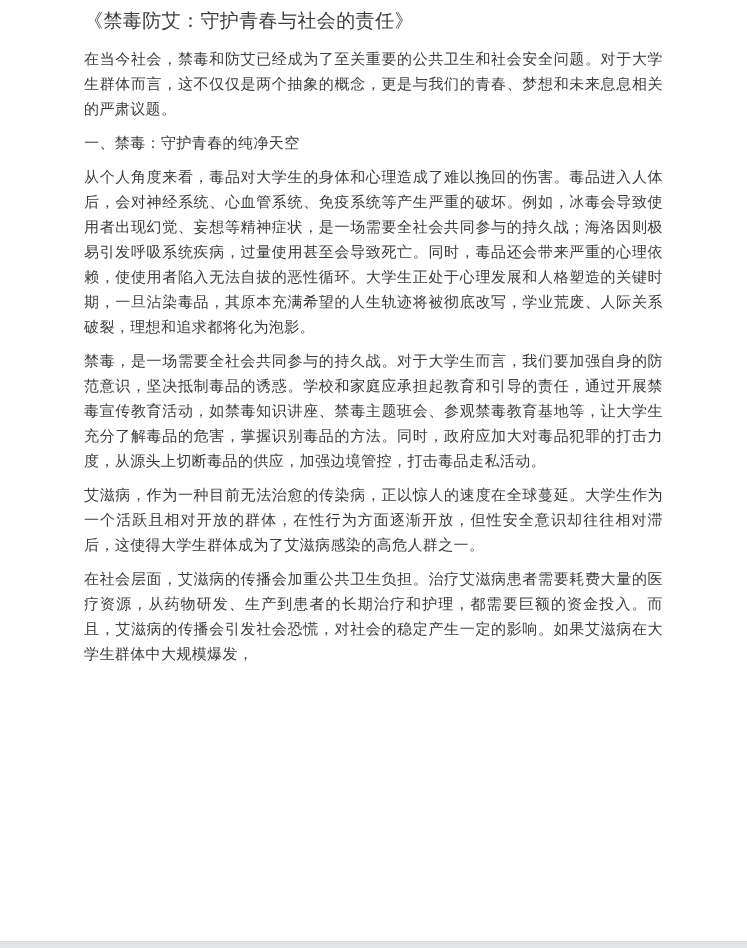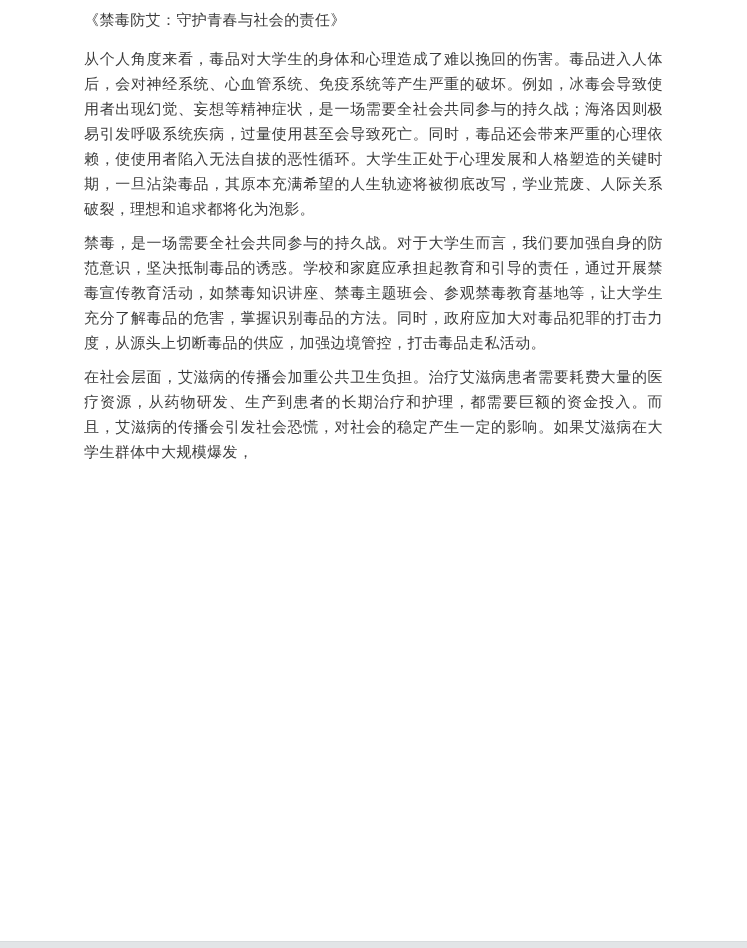--- a/index.html
+++ b/index.html
@@ -28,21 +28,21 @@
     font-family: "Liberation Serif", "DejaVu Serif", serif;
     font-size: 15px;
     line-height: 25px;
     letter-spacing: 0.4px;
     color: #3b3b3b;
     text-align: justify;
     text-justify: inter-ideograph;
   }
   .doc-title {
     margin: 0 0 14px 0;
-    font-size: 15px;
+    font-size: 19px;
     font-weight: normal;
     line-height: 25px;
   }
   .doc-para {
     margin: 0 0 9px 0;
   }
   .bottom-strip {
     position: absolute;
     left: 0;
     bottom: 0;
@@ -53,19 +53,22 @@
     box-sizing: border-box;
   }
 </style>
 </head>
 <body>
 
 <div class="doc-page">
   <div class="doc-body">
     <p class="doc-title">《禁毒防艾：守护青春与社会的责任》</p>
     <div id="doc-blocks">
+        <p class="doc-para">在当今社会，禁毒和防艾已经成为了至关重要的公共卫生和社会安全问题。对于大学生群体而言，这不仅仅是两个抽象的概念，更是与我们的青春、梦想和未来息息相关的严肃议题。</p>
+        <p class="doc-para">一、禁毒：守护青春的纯净天空</p>
         <p class="doc-para">从个人角度来看，毒品对大学生的身体和心理造成了难以挽回的伤害。毒品进入人体后，会对神经系统、心血管系统、免疫系统等产生严重的破坏。例如，冰毒会导致使用者出现幻觉、妄想等精神症状，是一场需要全社会共同参与的持久战；海洛因则极易引发呼吸系统疾病，过量使用甚至会导致死亡。同时，毒品还会带来严重的心理依赖，使使用者陷入无法自拔的恶性循环。大学生正处于心理发展和人格塑造的关键时期，一旦沾染毒品，其原本充满希望的人生轨迹将被彻底改写，学业荒废、人际关系破裂，理想和追求都将化为泡影。</p>
         <p class="doc-para">禁毒，是一场需要全社会共同参与的持久战。对于大学生而言，我们要加强自身的防范意识，坚决抵制毒品的诱惑。学校和家庭应承担起教育和引导的责任，通过开展禁毒宣传教育活动，如禁毒知识讲座、禁毒主题班会、参观禁毒教育基地等，让大学生充分了解毒品的危害，掌握识别毒品的方法。同时，政府应加大对毒品犯罪的打击力度，从源头上切断毒品的供应，加强边境管控，打击毒品走私活动。</p>
+        <p class="doc-para">艾滋病，作为一种目前无法治愈的传染病，正以惊人的速度在全球蔓延。大学生作为一个活跃且相对开放的群体，在性行为方面逐渐开放，但性安全意识却往往相对滞后，这使得大学生群体成为了艾滋病感染的高危人群之一。</p>
         <p class="doc-para">在社会层面，艾滋病的传播会加重公共卫生负担。治疗艾滋病患者需要耗费大量的医疗资源，从药物研发、生产到患者的长期治疗和护理，都需要巨额的资金投入。而且，艾滋病的传播会引发社会恐慌，对社会的稳定产生一定的影响。如果艾滋病在大学生群体中大规模爆发，</p>
       </div>
   </div>
   <div class="bottom-strip"></div>
 </div>
 
 </body></html>

